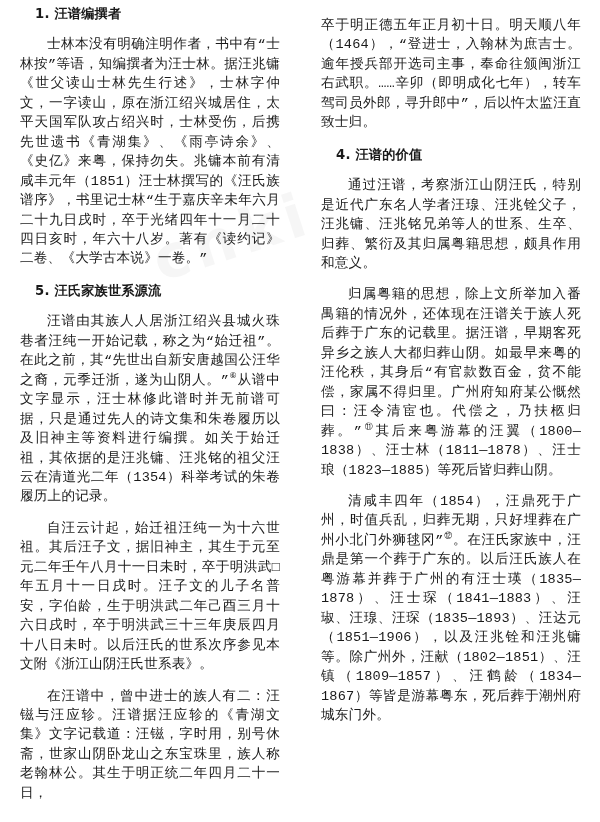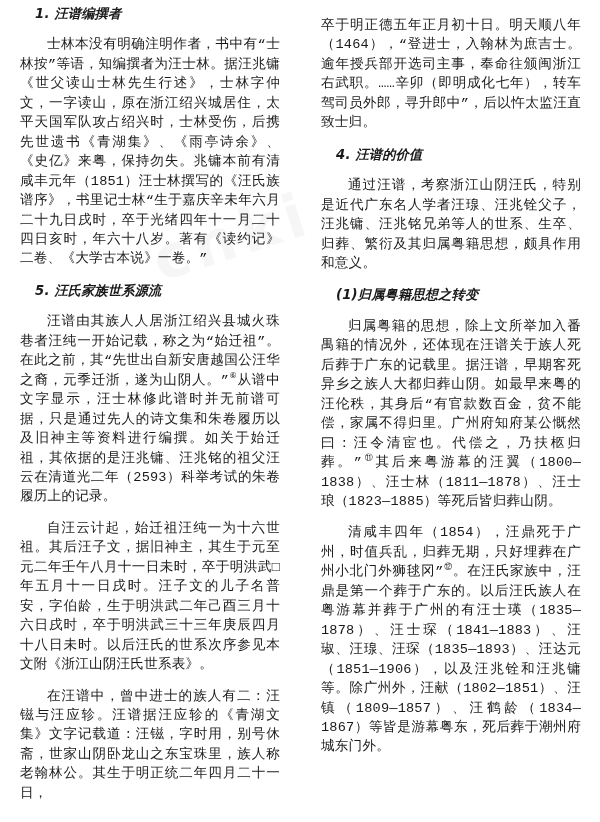--- a/index.html
+++ b/index.html
@@ -12,48 +12,47 @@
   .col {
     position: absolute; top: 4px; width: 284px;
     font-size: 13.6px; line-height: 19.45px;
     text-align: justify; text-justify: inter-character;
     letter-spacing: 0.2px;
   }
   .col.left  { left: 8px; }
   .col.right { left: 309px; }
   .h {
     font-family: "DejaVu Sans", "Liberation Sans", sans-serif;
-    font-weight: bold; font-size: 13.2px; margin: 0; padding-left: 27px; font-style: italic;
+    font-weight: bold; font-size: 13.2px; margin: 0; padding-left: 27px;
   }
   .p { margin: 12px; text-indent: 27px; font-family: Liberation Mono, monospace; }
   .fn { font-size: 8px; vertical-align: super; line-height: 0; }
   .watermark {
     position: absolute; left: 150px; top: 180px; width: 300px; height: 90px;
     font-family: "DejaVu Sans", sans-serif; font-size: 60px; font-weight: bold;
     color: rgba(0,0,0,0.035); transform: rotate(-18deg); pointer-events: none;
     letter-spacing: 6px;
   }
 </style>
 </head>
 <body>
 
 <div class="page">
   <div class="watermark">cnki</div>
 
   <div class="col left">
     <p class="h">1. 汪谱编撰者</p>
     <p class="p">士林本没有明确注明作者，书中有“士林按”等语，知编撰者为汪士林。据汪兆镛《世父读山士林先生行述》，士林字仲文，一字读山，原在浙江绍兴城居住，太平天国军队攻占绍兴时，士林受伤，后携先世遗书《青湖集》、《雨亭诗余》、《史亿》来粤，保持勿失。兆镛本前有清咸丰元年（1851）汪士林撰写的《汪氏族谱序》，书里记士林“生于嘉庆辛未年六月二十九日戌时，卒于光绪四年十一月二十四日亥时，年六十八岁。著有《读约记》二卷、《大学古本说》一卷。”</p>
     <p class="h">5. 汪氏家族世系源流</p>
-    <p class="p"><span>汪谱由其族人人居浙江绍兴县城火珠巷者汪纯一开始记载，称之为“始迁祖”。在此之前，其“先世出自新安唐越国公汪华之裔，元季迁浙，遂为山阴人。”</span><span class="fn">⑥</span><span>从谱中文字显示，汪士林修此谱时并无前谱可据，只是通过先人的诗文集和朱卷履历以及旧神主等资料进行编撰。如关于始迁祖，其依据的是汪兆镛、汪兆铭的祖父汪云在清道光二年（2593）科举考试的朱卷履历上的记录。</span></p>
+    <p class="p"><span>汪谱由其族人人居浙江绍兴县城火珠巷者汪纯一开始记载，称之为“始迁祖”。在此之前，其“先世出自新安唐越国公汪华之裔，元季迁浙，遂为山阴人。”</span><span class="fn">⑥</span><span>从谱中文字显示，汪士林修此谱时并无前谱可据，只是通过先人的诗文集和朱卷履历以及旧神主等资料进行编撰。如关于始迁祖，其依据的是汪兆镛、汪兆铭的祖父汪云在清道光二年（1354）科举考试的朱卷履历上的记录。</span></p>
     <p class="p">自汪云计起，始迁祖汪纯一为十六世祖。其后汪子文，据旧神主，其生于元至元二年壬午八月十一日未时，卒于明洪武□年五月十一日戌时。汪子文的儿子名普安，字伯龄，生于明洪武二年己酉三月十六日戌时，卒于明洪武三十三年庚辰四月十八日未时。以后汪氏的世系次序参见本文附《浙江山阴汪氏世系表》。</p>
     <p class="p">在汪谱中，曾中进士的族人有二：汪镃与汪应轸。汪谱据汪应轸的《青湖文集》文字记载道：汪镃，字时用，别号休斋，世家山阴卧龙山之东宝珠里，族人称老翰林公。其生于明正统二年四月二十一日，</p>
   </div>
 
   <div class="col right">
     <p class="p" style="text-indent:0">卒于明正德五年正月初十日。明天顺八年（1464），“登进士，入翰林为庶吉士。逾年授兵部开选司主事，奉命往颁闽浙江右武职。……辛卯（即明成化七年），转车驾司员外郎，寻升郎中”，后以忤太监汪直致士归。</p>
     <p class="h">4. 汪谱的价值</p>
     <p class="p">通过汪谱，考察浙江山阴汪氏，特别是近代广东名人学者汪瑔、汪兆铨父子，汪兆镛、汪兆铭兄弟等人的世系、生卒、归葬、繁衍及其归属粤籍思想，颇具作用和意义。</p>
-    <p class="h">(1)归属粤籍思想之转变</p>
     <p class="p"><span>归属粤籍的思想，除上文所举加入番禺籍的情况外，还体现在汪谱关于族人死后葬于广东的记载里。据汪谱，早期客死异乡之族人大都归葬山阴。如最早来粤的汪伦秩，其身后“有官款数百金，贫不能偿，家属不得归里。广州府知府某公慨然曰：汪令清宦也。代偿之，乃扶柩归葬。”</span><span class="fn">⑪</span><span>其后来粤游幕的汪翼（1800—1838）、汪士林（1811—1878）、汪士琅（1823—1885）等死后皆归葬山阴。</span></p>
     <p class="p"><span>清咸丰四年（1854），汪鼎死于广州，时值兵乱，归葬无期，只好埋葬在广州小北门外狮毬冈”</span><span class="fn">⑫</span><span>。在汪氏家族中，汪鼎是第一个葬于广东的。以后汪氏族人在粤游幕并葬于广州的有汪士瑛（1835—1878）、汪士琛（1841—1883）、汪琡、汪瑔、汪琛（1835—1893）、汪达元（1851—1906），以及汪兆铨和汪兆镛等。除广州外，汪献（1802—1851）、汪镇（1809—1857）、汪鹤龄（1834—1867）等皆是游幕粤东，死后葬于潮州府城东门外。</span></p>
     <p class="p"></p>
   </div>
 </div>
 
 </body></html>

